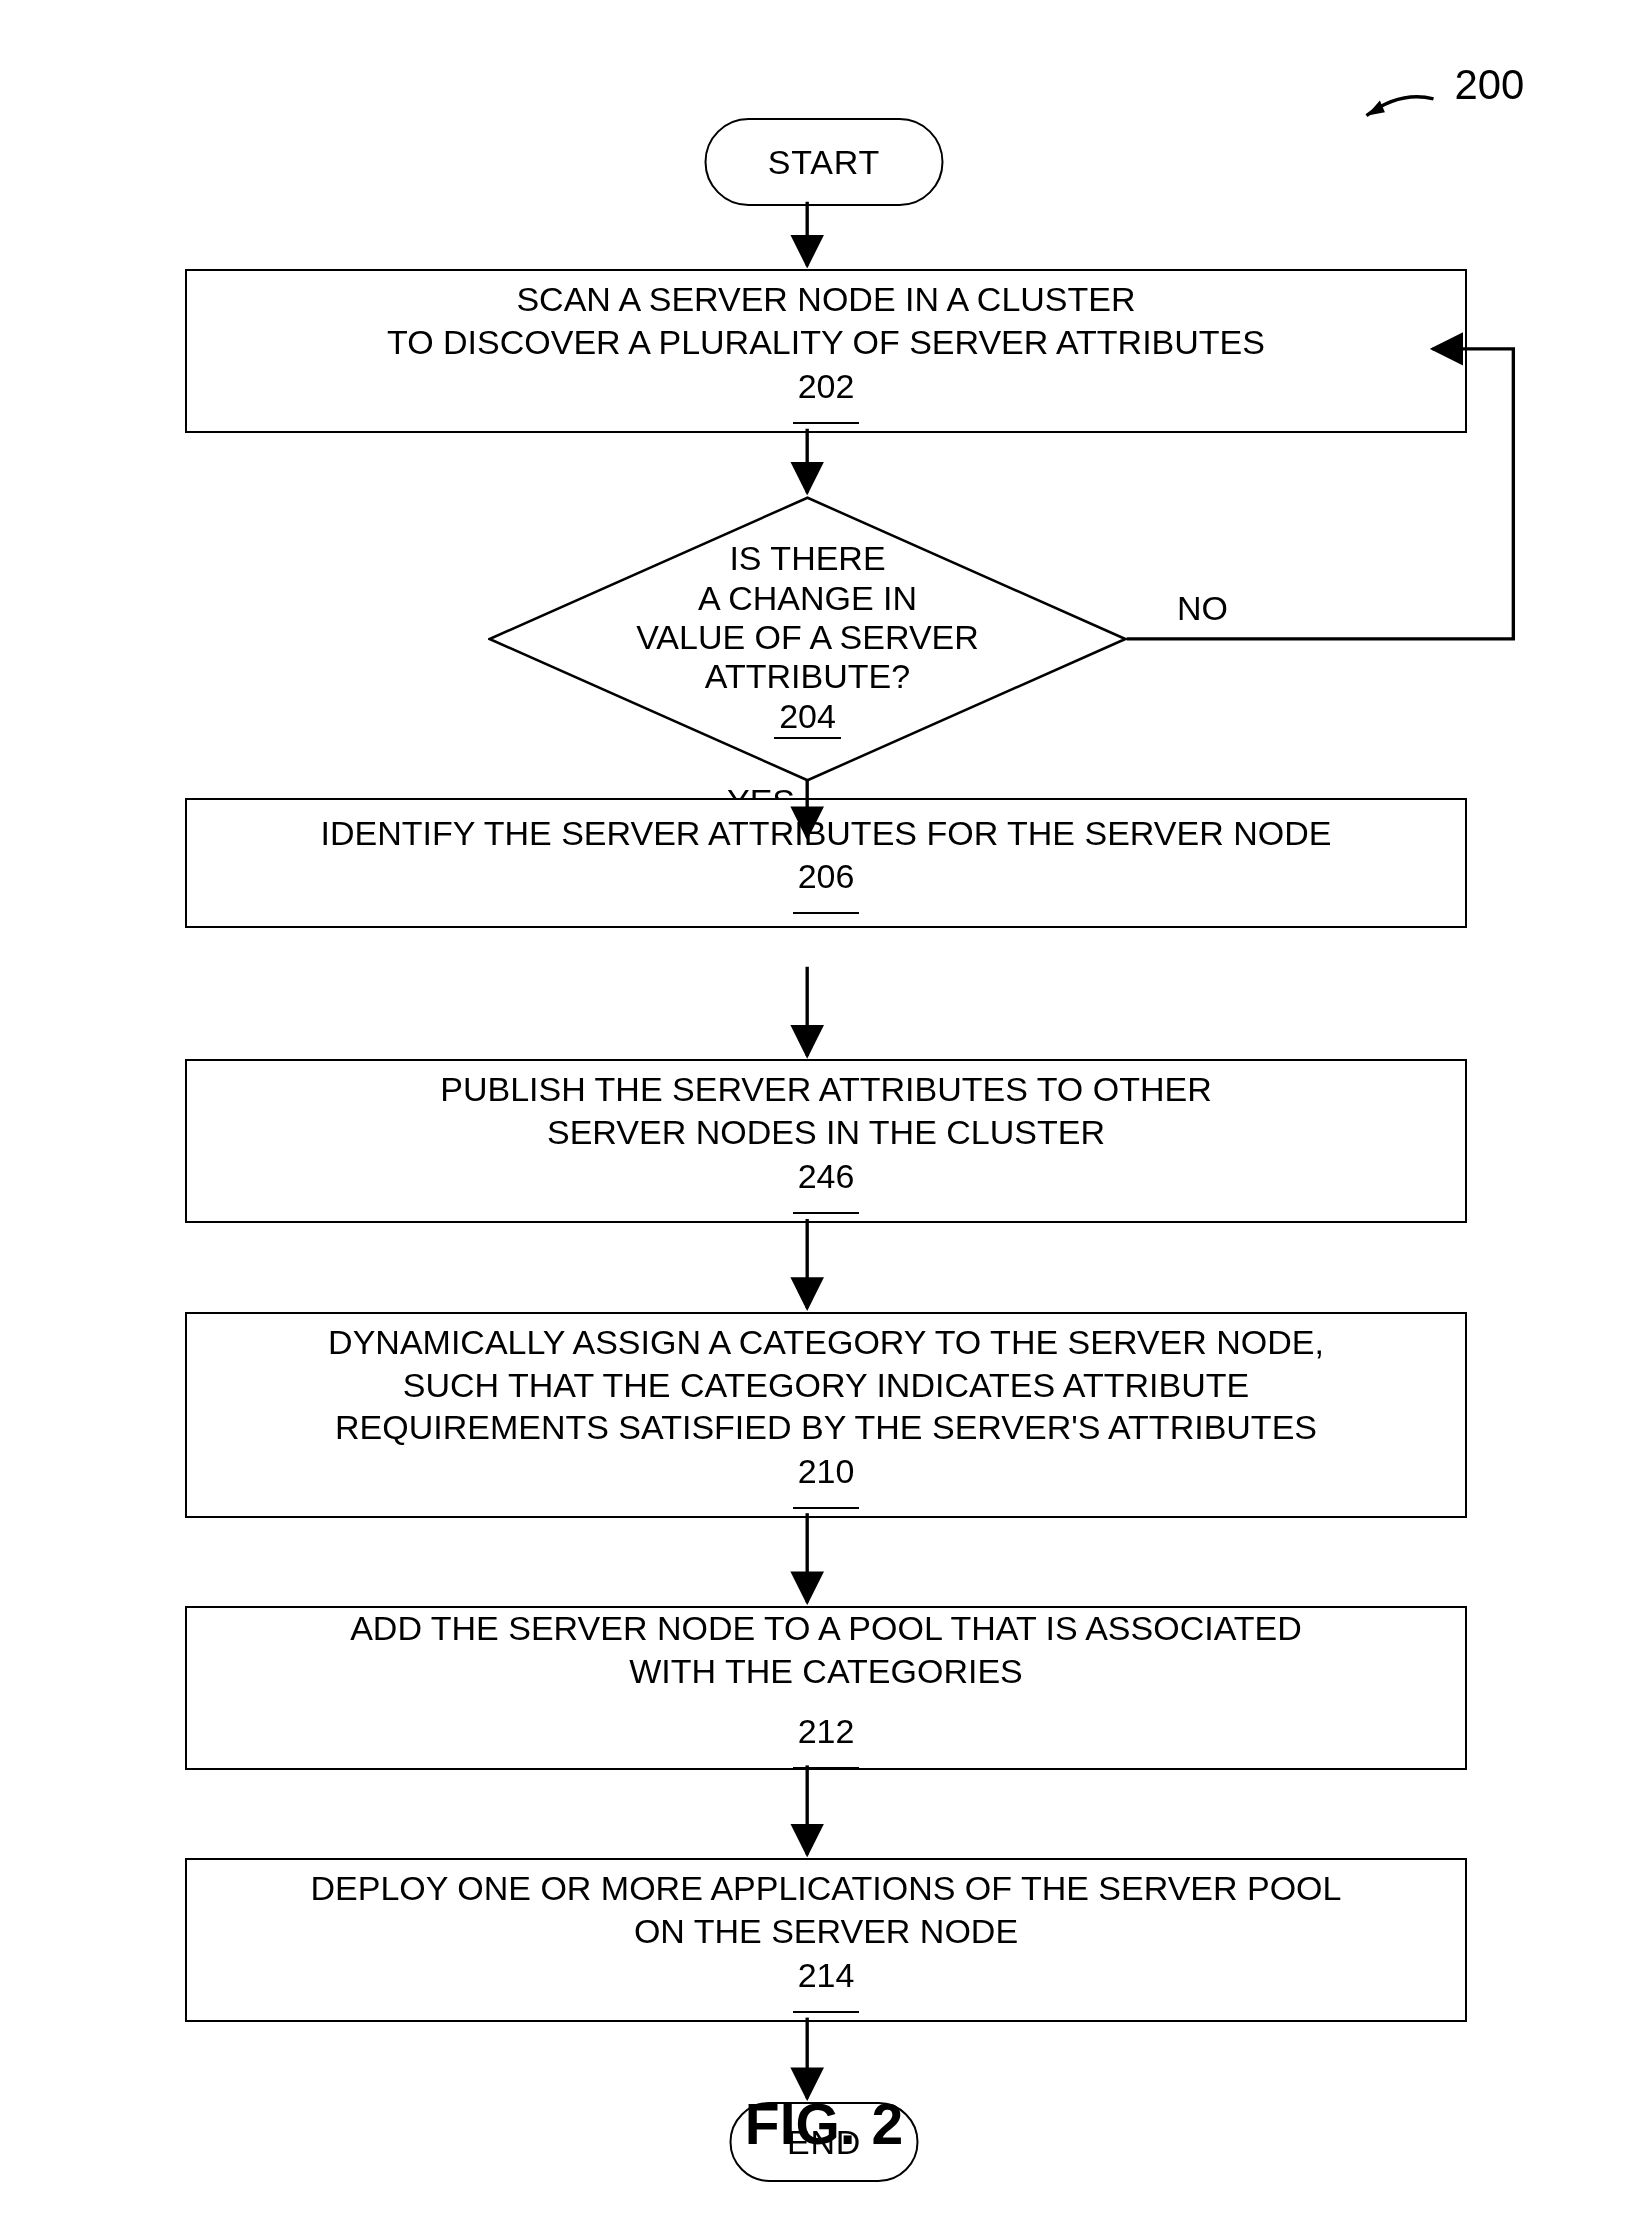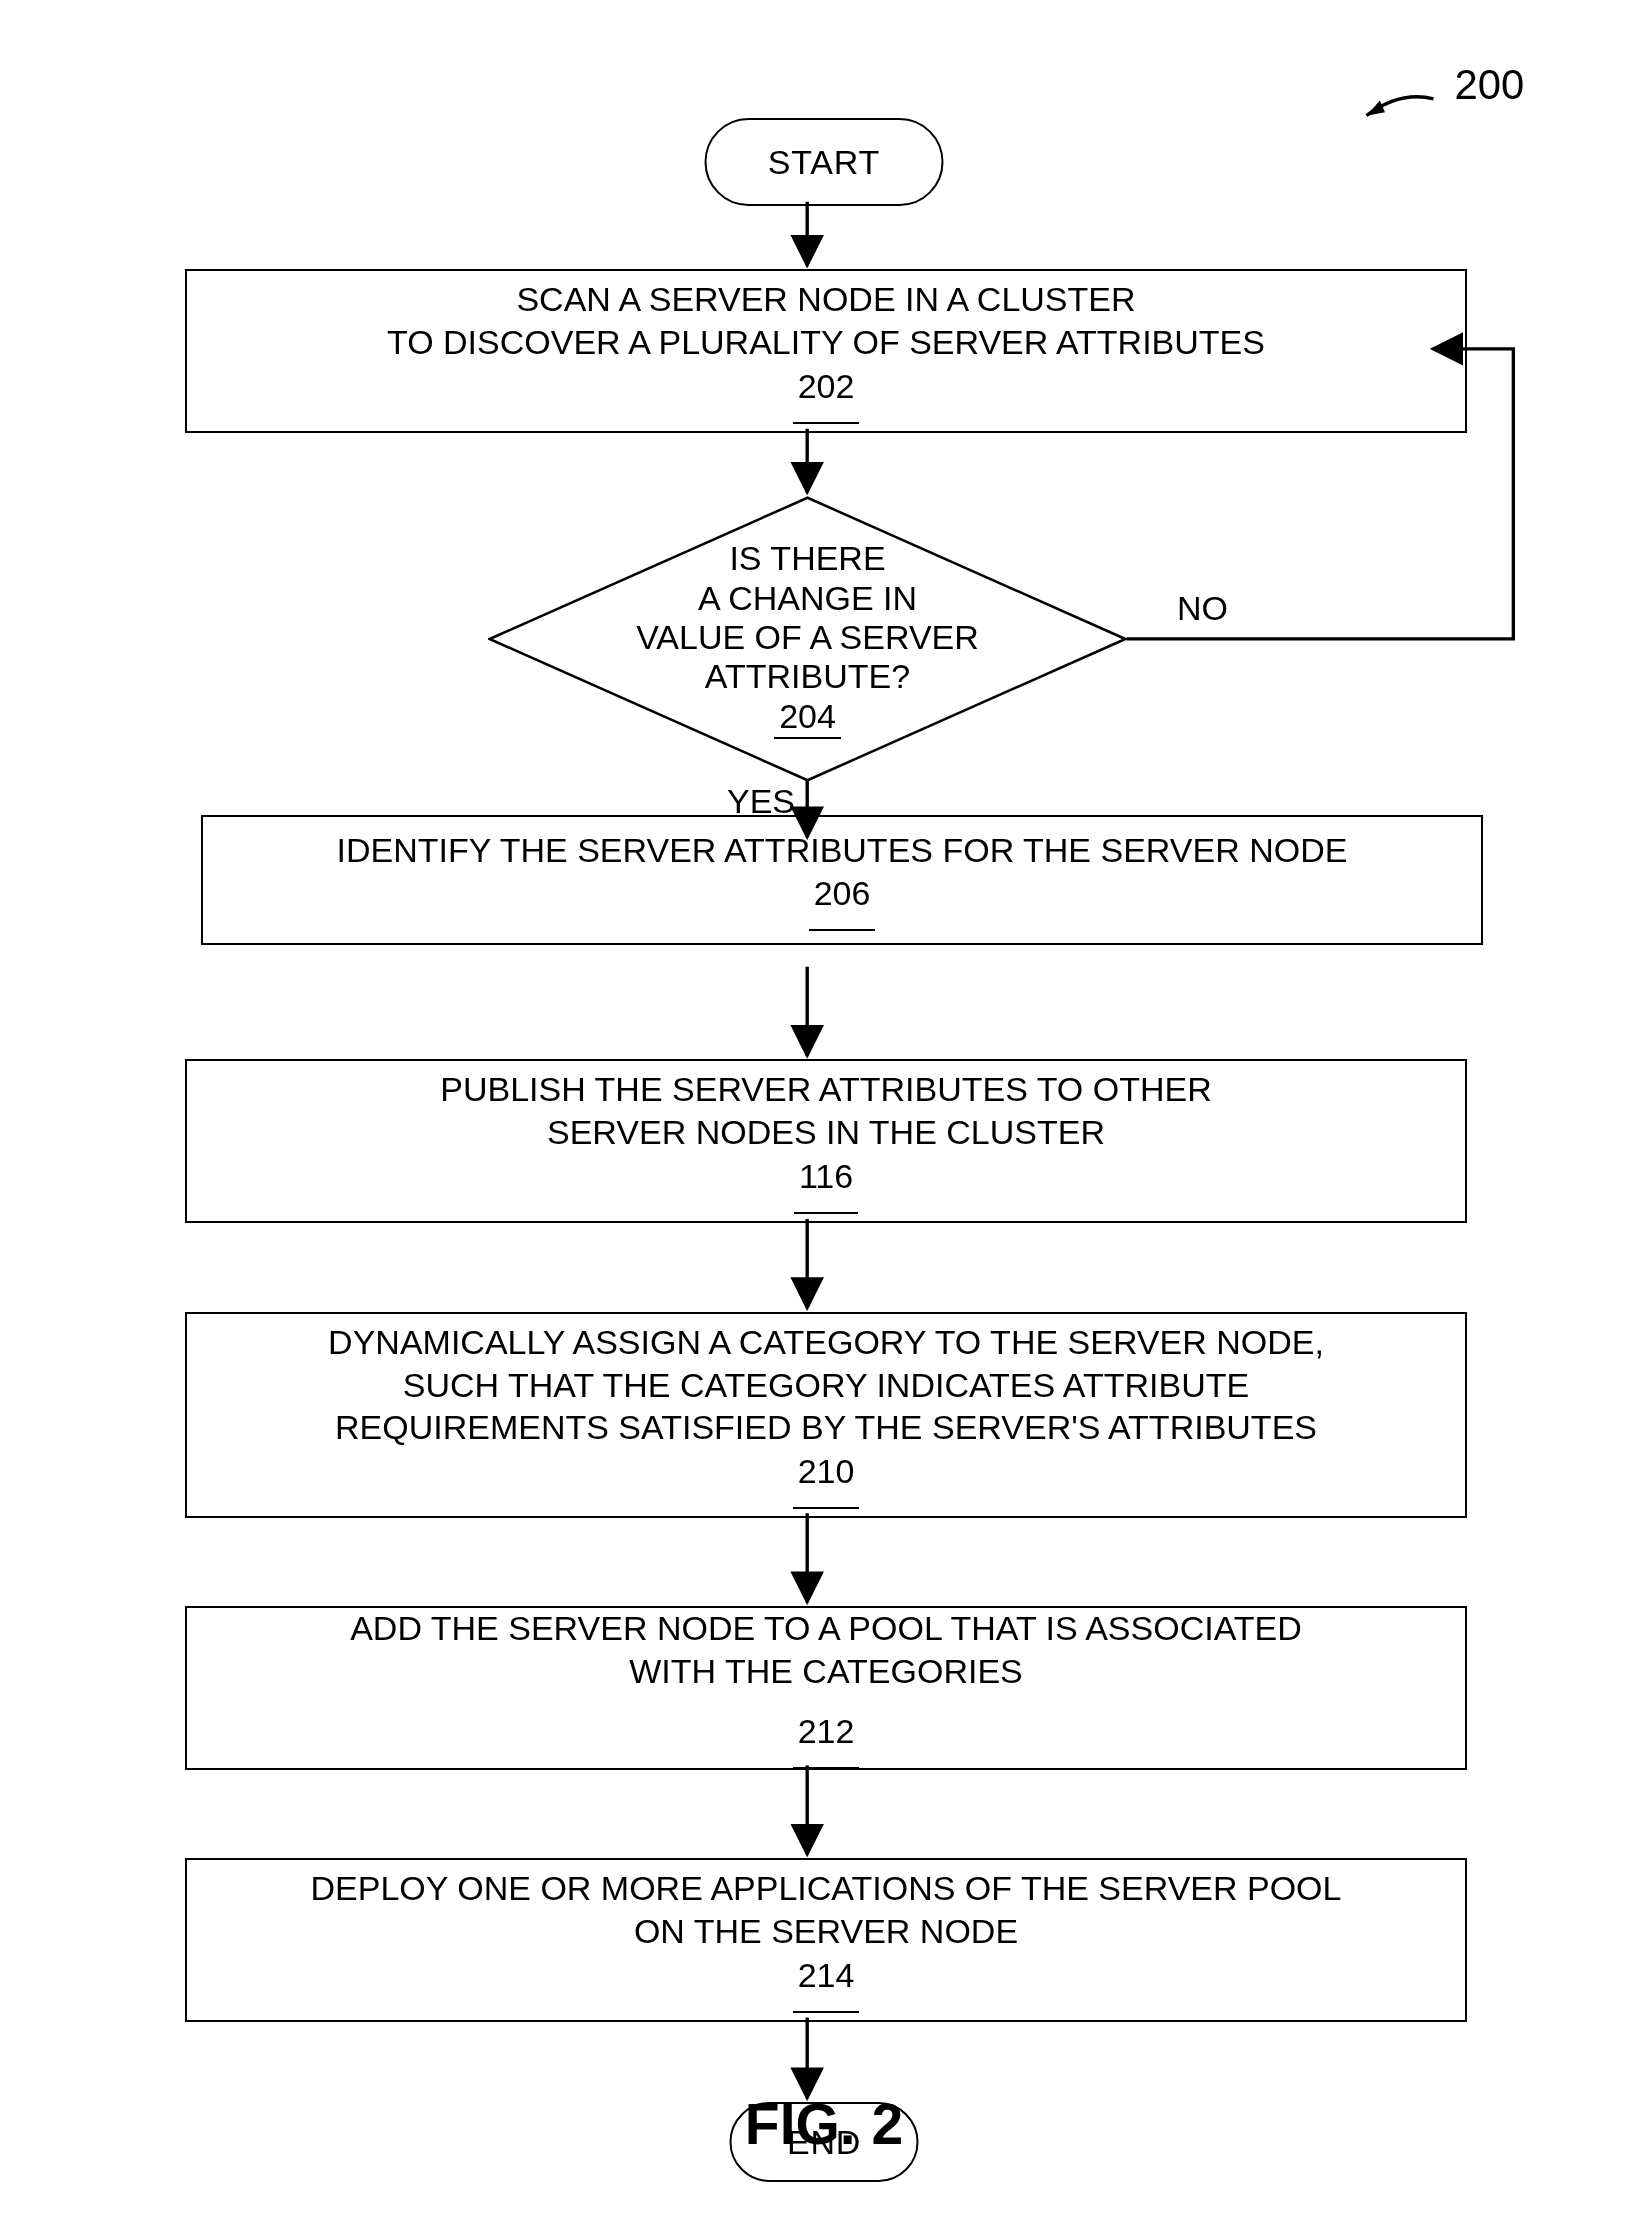--- a/index.html
+++ b/index.html
@@ -130,29 +130,29 @@
       <span>A CHANGE IN</span>
       <span>VALUE OF A SERVER</span>
       <span>ATTRIBUTE?</span>
       <span class="ref">204</span>
     </div>
   </div>
 
   <div class="edgelabel" style="top:782px; left:727px;">YES</div>
   <div class="edgelabel" style="top:589px; left:1177px;">NO</div>
 
-  <div class="box" style="top:815px; left:185px; width:1244px; height:126px;margin-left:16px;">
+  <div class="box" style="top:798px; left:185px; width:1244px; height:126px;">
     <span style="white-space:pre-line;">IDENTIFY THE SERVER ATTRIBUTES FOR THE SERVER NODE</span>
     <span class="ref">206</span>
   </div>
 
   <div class="box" style="top:1059px; left:185px; width:1244px; height:160px;">
     <span style="white-space:pre-line;">PUBLISH THE SERVER ATTRIBUTES TO OTHER
 SERVER NODES IN THE CLUSTER</span>
-    <span class="ref">116</span>
+    <span class="ref">246</span>
   </div>
 
   <div class="box" style="top:1312px; left:185px; width:1244px; height:202px;">
     <span style="white-space:pre-line;">DYNAMICALLY ASSIGN A CATEGORY TO THE SERVER NODE,
 SUCH THAT THE CATEGORY INDICATES ATTRIBUTE
 REQUIREMENTS SATISFIED BY THE SERVER'S ATTRIBUTES</span>
     <span class="ref">210</span>
   </div>
 
   <div class="box" style="top:1606px; left:185px; width:1244px; height:160px;gap:16px;">

